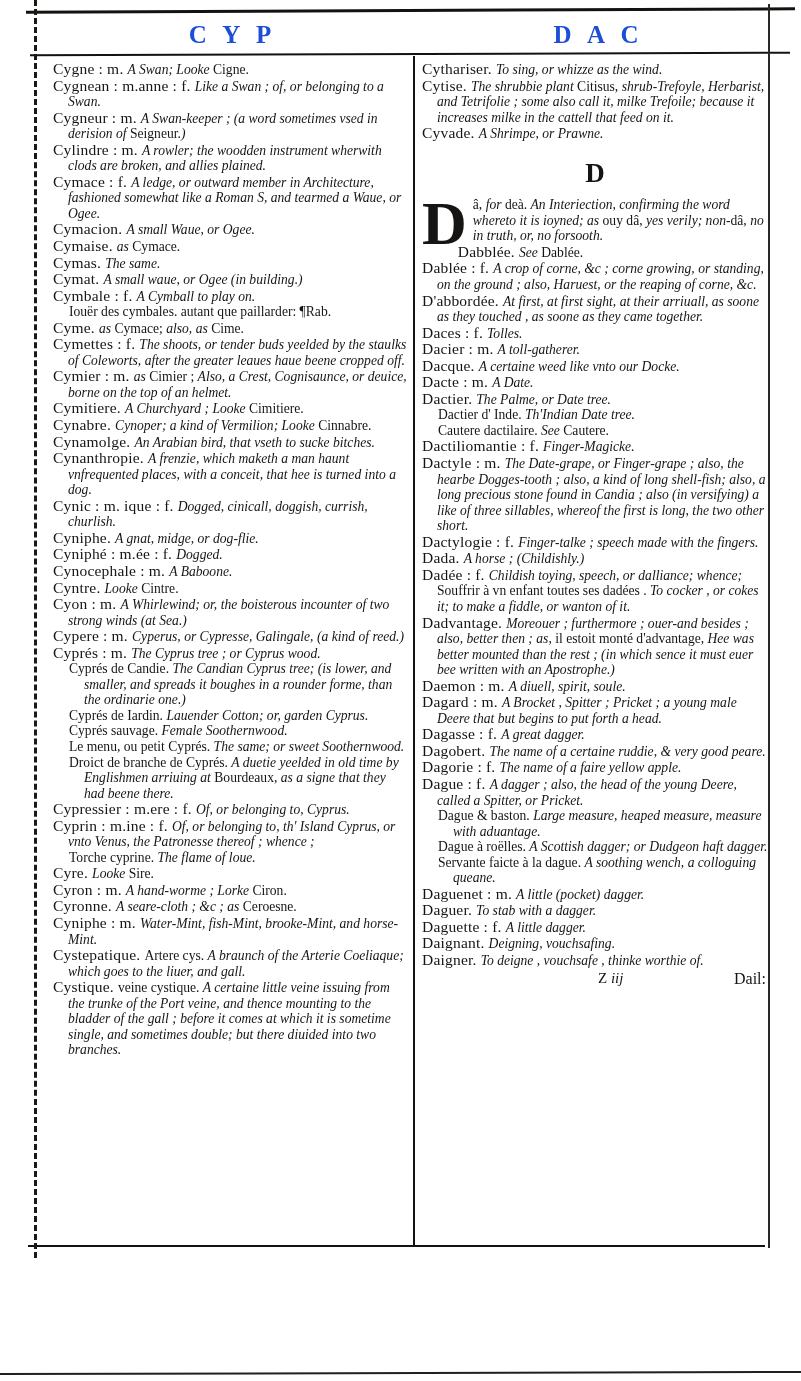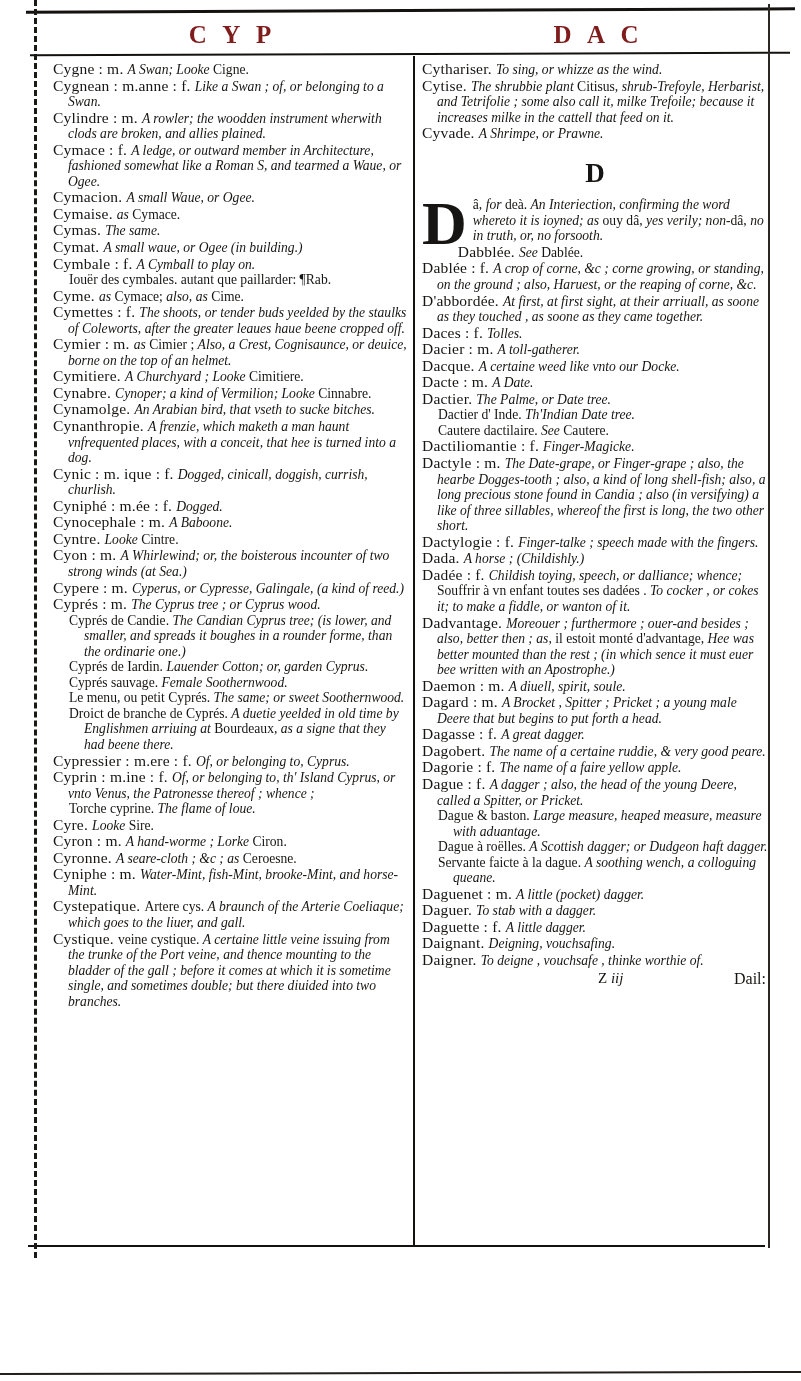--- a/index.html
+++ b/index.html
@@ -16,21 +16,21 @@
   .rule-under-header{left:30px;top:53px;width:760px;height:2px;transform:rotate(-0.2deg);}
   .rule-frame-bottom{left:28px;top:1245px;width:737px;height:2px;}
   .rule-page-bottom{left:0px;top:1372px;width:801px;height:2px;transform:rotate(-0.15deg);background:#221f1c;}
   .vline{position:absolute;width:0;}
   .vline-left{left:34px;top:0;height:1258px;border-left:3px dashed #1b1916;}
   .vline-right{left:768px;top:4px;height:1244px;border-left:2px solid #2a2724;}
   .vline-divider{left:413px;top:56px;height:1190px;border-left:2px solid #14120f;}
   
   .running-head{
     position:absolute;top:18px;height:34px;display:flex;align-items:center;justify-content:center;
-    font-size:25px;font-weight:bold;letter-spacing:0.62em;text-indent:0.62em;color:#7f1d1d;
+    font-size:25px;font-weight:bold;letter-spacing:0.62em;text-indent:0.62em;color:#1d4ed8;
   }
   .running-head.left{left:55px;width:350px;}
   .running-head.right{left:424px;width:344px;}
   
   .col{position:absolute;top:61px;font-size:13.6px;line-height:15.55px;}
   .col-left{left:53px;width:354px;}
   .col-right{left:422px;width:346px;}
   .entry{text-indent:-15px;padding-left:15px;}
   .entry.sub{margin-left:16px;}
   .seg-h{font-size:15.5px;letter-spacing:0.2px;}
@@ -62,36 +62,38 @@
 <div class="vline vline-left"></div>
 <div class="vline vline-right"></div>
 <div class="vline vline-divider"></div>
 
 <div class="running-head left">CYP</div>
 <div class="running-head right">DAC</div>
 
 <div class="col col-left">
     <div class="entry"><span class="seg-h">Cygne : m. </span><span class="seg-i">A Swan; Looke </span><span class="seg-r">Cigne.</span></div>
     <div class="entry"><span class="seg-h">Cygnean : m.anne : f. </span><span class="seg-i">Like a Swan ; of, or belonging to a Swan.</span></div>
+    <div class="entry"><span class="seg-h">Cygneur : m. </span><span class="seg-i">A Swan-keeper ; (a word sometimes vsed in derision of </span><span class="seg-r">Seigneur.</span><span class="seg-i">)</span></div>
     <div class="entry"><span class="seg-h">Cylindre : m. </span><span class="seg-i">A rowler; the woodden instrument wherwith clods are broken, and allies plained.</span></div>
     <div class="entry"><span class="seg-h">Cymace : f. </span><span class="seg-i">A ledge, or outward member in Architecture, fashioned somewhat like a Roman S, and tearmed a Waue, or Ogee.</span></div>
     <div class="entry"><span class="seg-h">Cymacion. </span><span class="seg-i">A small Waue, or Ogee.</span></div>
     <div class="entry"><span class="seg-h">Cymaise. </span><span class="seg-i">as </span><span class="seg-r">Cymace.</span></div>
     <div class="entry"><span class="seg-h">Cymas. </span><span class="seg-i">The same.</span></div>
     <div class="entry"><span class="seg-h">Cymat. </span><span class="seg-i">A small waue, or Ogee (in building.)</span></div>
     <div class="entry"><span class="seg-h">Cymbale : f. </span><span class="seg-i">A Cymball to play on.</span></div>
     <div class="entry sub"><span class="seg-r">Iouër des cymbales. autant que paillarder: ¶Rab.</span></div>
     <div class="entry"><span class="seg-h">Cyme. </span><span class="seg-i">as </span><span class="seg-r">Cymace; </span><span class="seg-i">also, as </span><span class="seg-r">Cime.</span></div>
     <div class="entry"><span class="seg-h">Cymettes : f. </span><span class="seg-i">The shoots, or tender buds yeelded by the staulks of Coleworts, after the greater leaues haue beene cropped off.</span></div>
     <div class="entry"><span class="seg-h">Cymier : m. </span><span class="seg-i">as </span><span class="seg-r">Cimier ; </span><span class="seg-i">Also, a Crest, Cognisaunce, or deuice, borne on the top of an helmet.</span></div>
     <div class="entry"><span class="seg-h">Cymitiere. </span><span class="seg-i">A Churchyard ; Looke </span><span class="seg-r">Cimitiere.</span></div>
     <div class="entry"><span class="seg-h">Cynabre. </span><span class="seg-i">Cynoper; a kind of Vermilion; Looke </span><span class="seg-r">Cinnabre.</span></div>
     <div class="entry"><span class="seg-h">Cynamolge. </span><span class="seg-i">An Arabian bird, that vseth to sucke bitches.</span></div>
     <div class="entry"><span class="seg-h">Cynanthropie. </span><span class="seg-i">A frenzie, which maketh a man haunt vnfrequented places, with a conceit, that hee is turned into a dog.</span></div>
     <div class="entry"><span class="seg-h">Cynic : m. ique : f. </span><span class="seg-i">Dogged, cinicall, doggish, currish, churlish.</span></div>
+    <div class="entry"><span class="seg-h">Cyniphe. </span><span class="seg-i">A gnat, midge, or dog-flie.</span></div>
     <div class="entry"><span class="seg-h">Cyniphé : m.ée : f. </span><span class="seg-i">Dogged.</span></div>
     <div class="entry"><span class="seg-h">Cynocephale : m. </span><span class="seg-i">A Baboone.</span></div>
     <div class="entry"><span class="seg-h">Cyntre. </span><span class="seg-i">Looke </span><span class="seg-r">Cintre.</span></div>
     <div class="entry"><span class="seg-h">Cyon : m. </span><span class="seg-i">A Whirlewind; or, the boisterous incounter of two strong winds (at Sea.)</span></div>
     <div class="entry"><span class="seg-h">Cypere : m. </span><span class="seg-i">Cyperus, or Cypresse, Galingale, (a kind of reed.)</span></div>
     <div class="entry"><span class="seg-h">Cyprés : m. </span><span class="seg-i">The Cyprus tree ; or Cyprus wood.</span></div>
     <div class="entry sub"><span class="seg-r">Cyprés de Candie. </span><span class="seg-i">The Candian Cyprus tree; (is lower, and smaller, and spreads it boughes in a rounder forme, than the ordinarie one.)</span></div>
     <div class="entry sub"><span class="seg-r">Cyprés de Iardin. </span><span class="seg-i">Lauender Cotton; or, garden Cyprus.</span></div>
     <div class="entry sub"><span class="seg-r">Cyprés sauvage. </span><span class="seg-i">Female Soothernwood.</span></div>
     <div class="entry sub"><span class="seg-r">Le menu, ou petit Cyprés. </span><span class="seg-i">The same; or sweet Soothernwood.</span></div>

